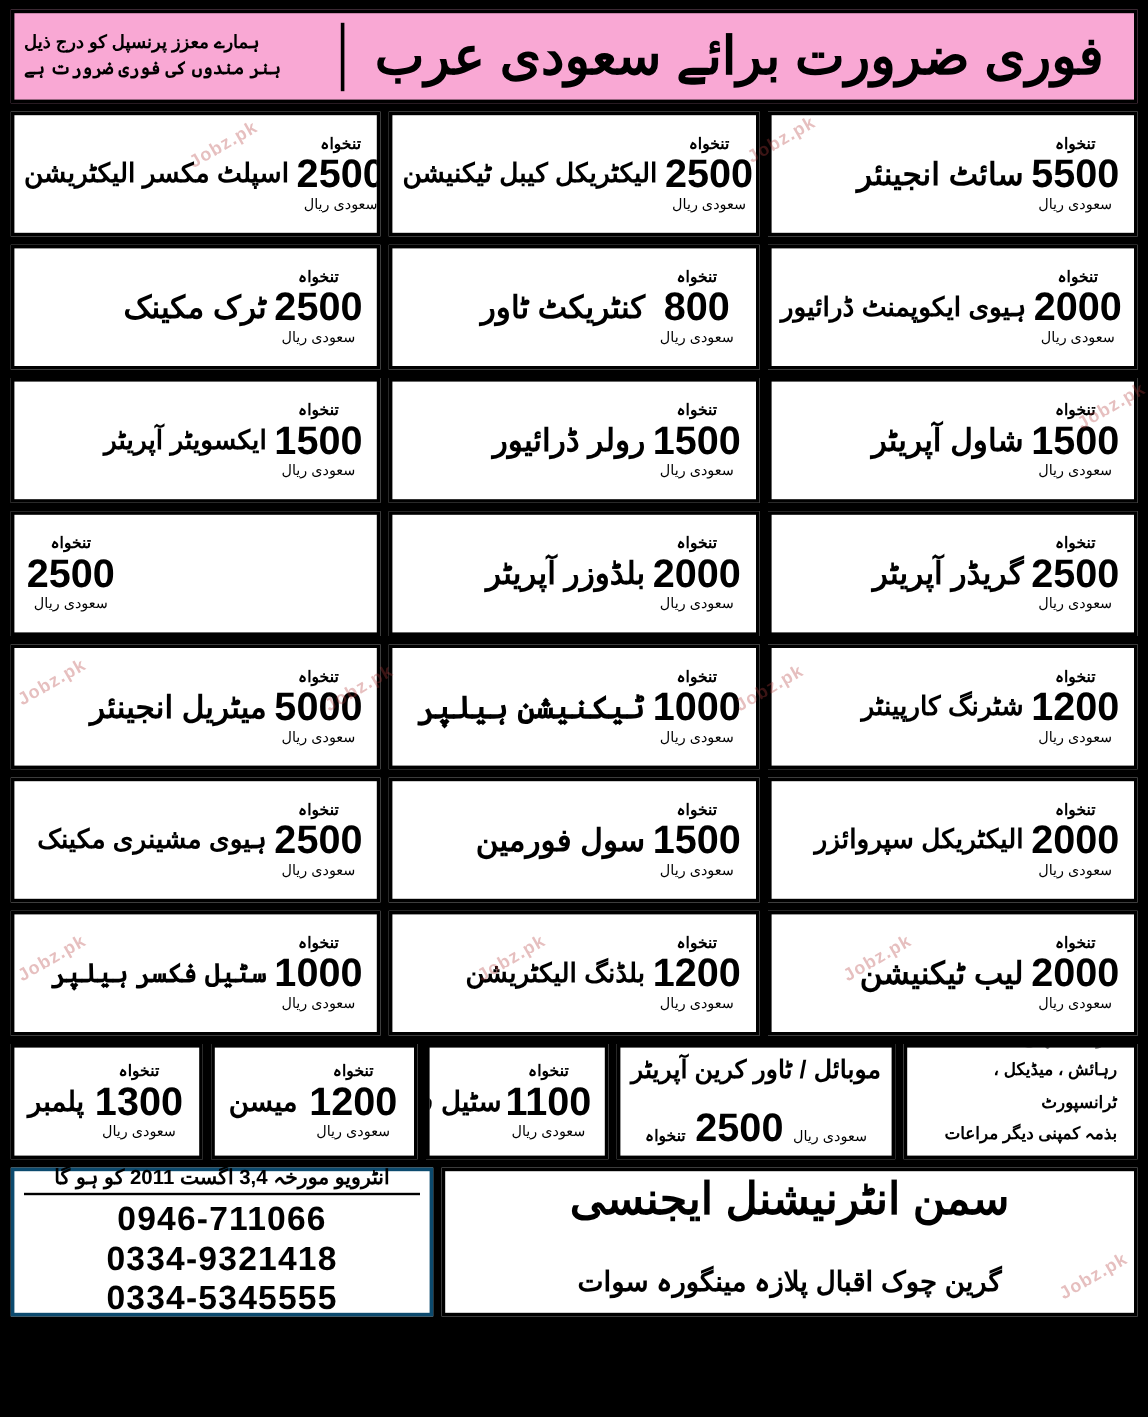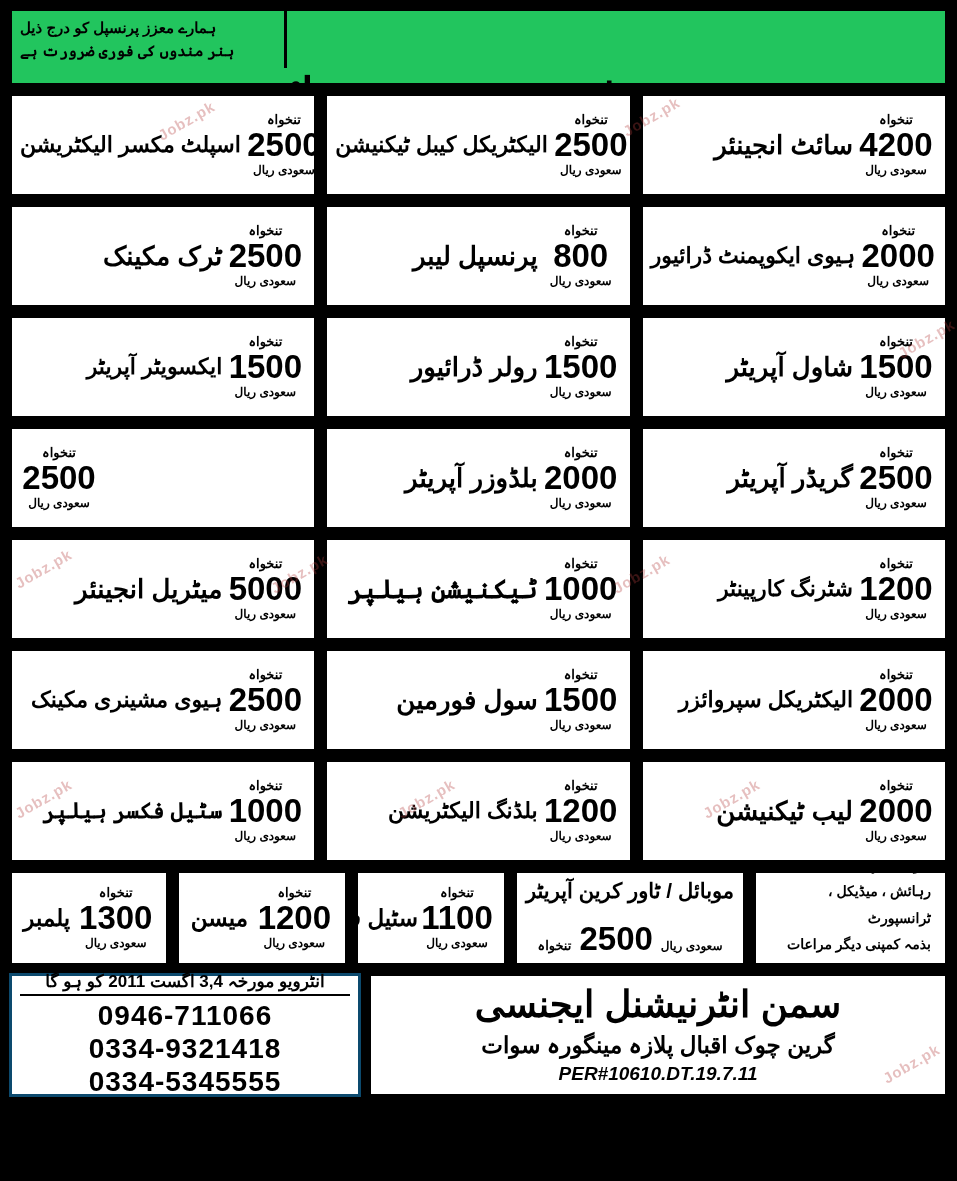--- a/index.html
+++ b/index.html
@@ -30,23 +30,23 @@
     font-weight: bold;
     transform: rotate(-30deg);
     pointer-events: none;
     letter-spacing: 1px;
     z-index: 40;
   }
 
   
   .header {
     display: flex;
-    flex-direction: column;
-    align-items: flex-start;
-    background: #22c55e;
+    flex-direction: row;
+    align-items: center;
+    background: #f9a8d4;
     border: 3px solid #000;
     height: 78px;
     box-sizing: border-box;
     margin-bottom: 7px;
   }
   .header-note {
     width: 275px;
     border-right: 3px solid #000;
     box-sizing: border-box;
     padding: 6px 8px;
@@ -122,21 +122,21 @@
     line-height: 1.1;
     margin-bottom: 1px;
   }
   .pay .amt {
     font-size: 33px;
     font-weight: bold;
     line-height: 1.05;
   }
   .pay .cur {
     font-size: 12px;
-    font-weight: bold;
+    font-weight: normal;
     line-height: 1.1;
     margin-top: 1px;
   }
 
   
   .strip {
     display: flex;
     flex-direction: row-reverse;
     gap: 7px;
     margin-top: 7px;
@@ -180,33 +180,33 @@
     height: 124px;
   }
   .footer-right {
     flex: 1;
     background: #fff;
     border: 3px solid #000;
     box-sizing: border-box;
     display: flex;
     flex-direction: column;
     align-items: center;
-    justify-content: center;
     direction: rtl;
     padding: 4px;
+    gap: 17px;
   }
   .agency-name {
     font-size: 37px;
     font-weight: bold;
     line-height: 1.1;
   }
   .agency-addr {
     font-size: 23px;
     font-weight: bold;
-    margin-top: 7px;
+    margin-top: 17px;
   }
   .agency-per {
     font-size: 19px;
     font-weight: bold;
     direction: ltr;
     margin-top: 4px;
     font-style: italic;
   }
   .footer-left {
     width: 352px;
@@ -262,21 +262,21 @@
     </div>
     <div class="header-title">فوری ضرورت برائے سعودی عرب</div>
   </div>
 
   <div class="grid">
 
     <div class="cell">
       <div class="title">سائٹ انجینئر</div>
       <div class="pay">
         <div class="lbl">تنخواہ</div>
-        <div class="amt">4200</div>
+        <div class="amt">5500</div>
         <div class="cur">سعودی ریال</div>
       </div>
     </div>
     <div class="cell">
       <div class="title small">الیکٹریکل کیبل ٹیکنیشن</div>
       <div class="pay">
         <div class="lbl">تنخواہ</div>
         <div class="amt">2500</div>
         <div class="cur">سعودی ریال</div>
       </div>
@@ -292,21 +292,21 @@
 
     <div class="cell">
       <div class="title small">ہیوی ایکوپمنٹ ڈرائیور</div>
       <div class="pay">
         <div class="lbl">تنخواہ</div>
         <div class="amt">2000</div>
         <div class="cur">سعودی ریال</div>
       </div>
     </div>
     <div class="cell">
-      <div class="title">پرنسپل لیبر</div>
+      <div class="title">کنٹریکٹ ٹاور</div>
       <div class="pay">
         <div class="lbl">تنخواہ</div>
         <div class="amt">800</div>
         <div class="cur">سعودی ریال</div>
       </div>
     </div>
     <div class="cell">
       <div class="title">ٹرک مکینک</div>
       <div class="pay">
         <div class="lbl">تنخواہ</div>

